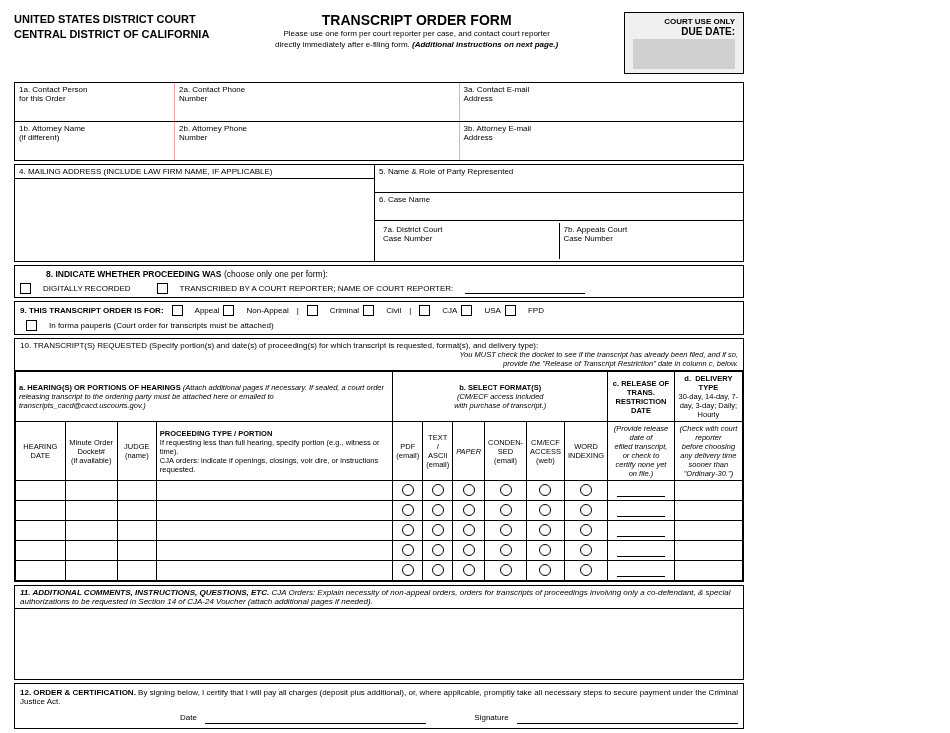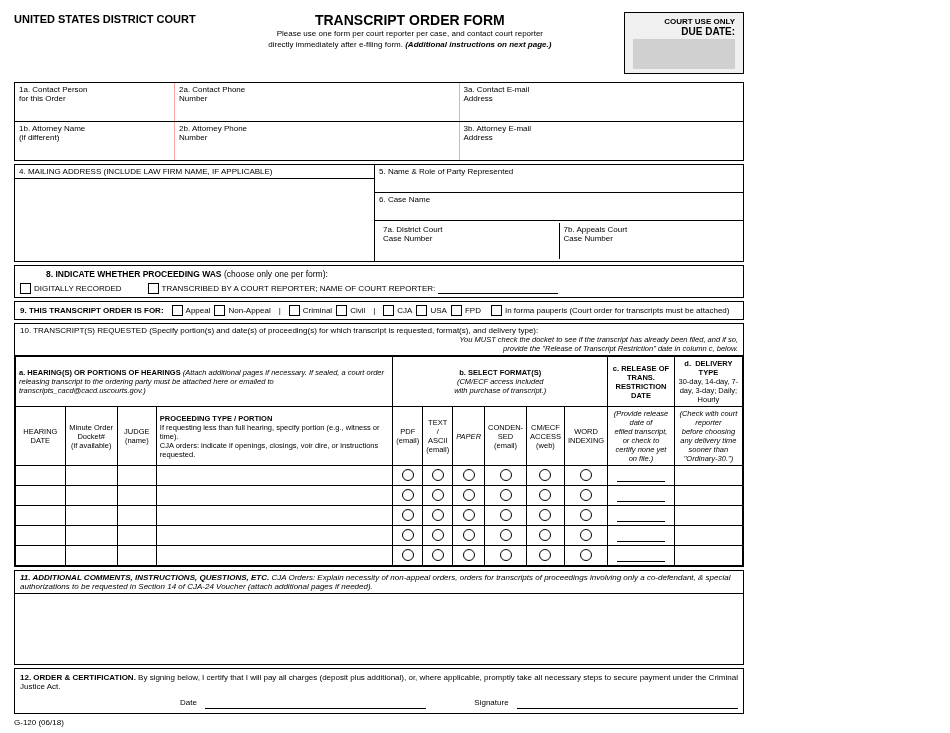--- a/index.html
+++ b/index.html
@@ -104,21 +104,21 @@
       margin-left: 26px;
     }
     .section8-row {
       display: flex;
       align-items: center;
       gap: 6px;
     }
     .checkbox-item {
       display: flex;
       align-items: center;
-      gap: 3px;
+      gap: 12px;
       font-size: 8px;
     }
     .checkbox-box {
       width: 11px;
       height: 11px;
       border: 1px solid #000;
       display: inline-block;
       flex-shrink: 0;
     }
     .reporter-input {
@@ -283,20 +283,21 @@
     }
   </style>
 </head>
 <body>
 
 <div class="page">
 
   <div class="header">
     <div class="header-left">
       <div>UNITED STATES DISTRICT COURT</div>
+      <div>CENTRAL DISTRICT OF CALIFORNIA</div>
     </div>
     <div class="header-center">
       <div class="title">TRANSCRIPT ORDER FORM</div>
       <div class="subtitle">
         <span>Please use one form per court reporter per case, and contact court reporter</span><br>
         <span>directly immediately after e-filing form.</span>
         <span style="font-style:italic;font-weight:bold;">(Additional instructions on next page.)</span>
       </div>
     </div>
     <div class="header-right">

